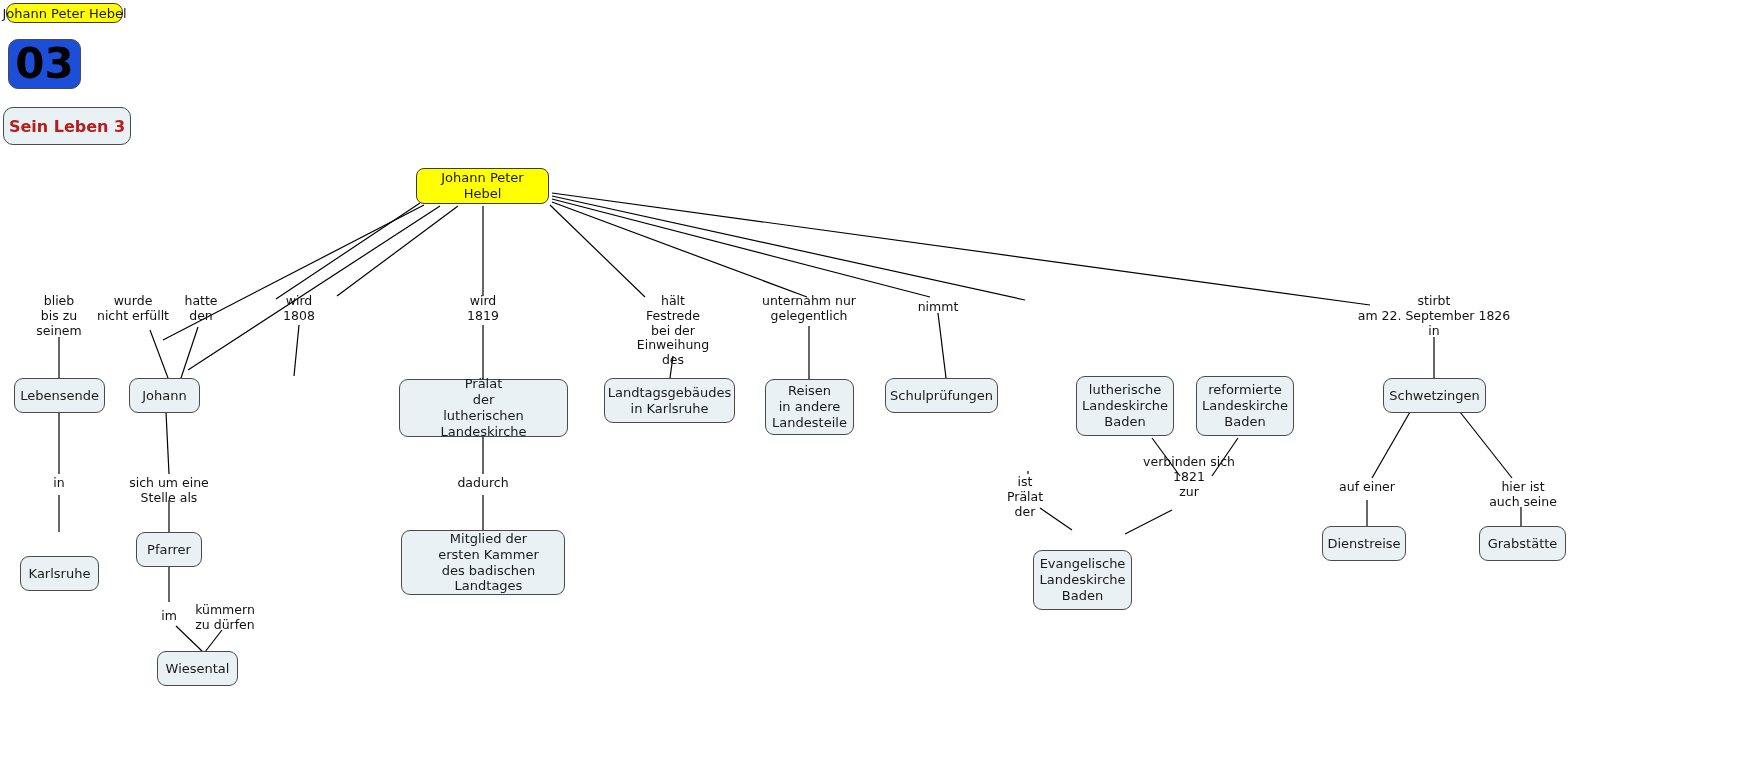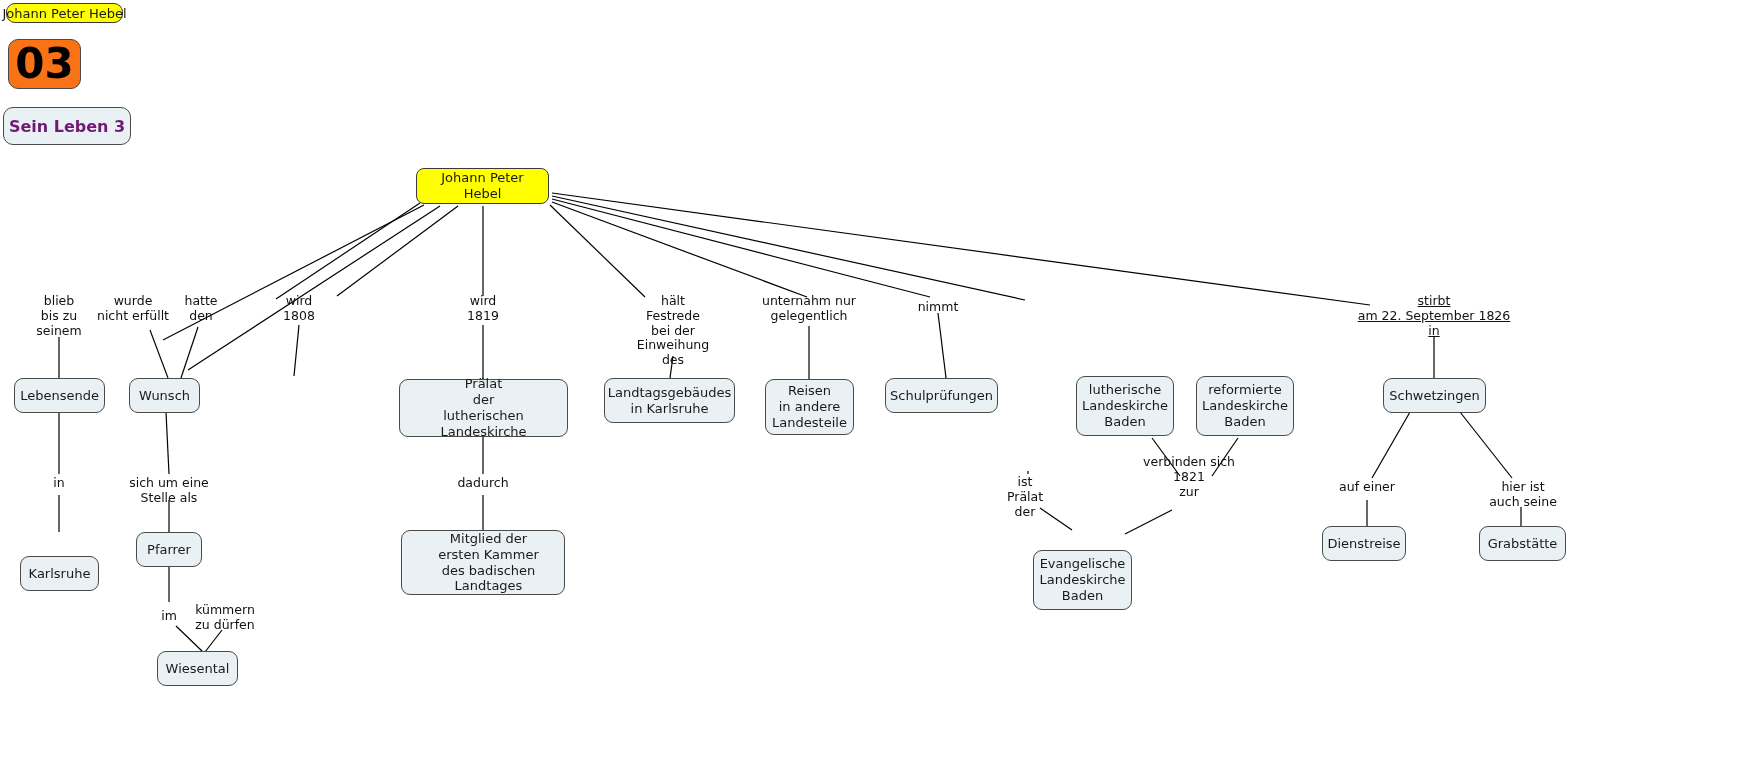--- a/index.html
+++ b/index.html
@@ -63,41 +63,41 @@
     color: #1a1a1a;
     display: flex;
     align-items: center;
     justify-content: center;
     padding: 2px 9px;
     white-space: nowrap;
   }
   .hdr-number {
     position: absolute;
     box-sizing: border-box;
-    background: #f97316;
+    background: #1d4ed8;
     border: 1px solid #4a4a4a;
     border-radius: 10px;
     font-size: 42px;
     font-weight: bold;
     letter-spacing: 0px;
     color: #000000;
     display: flex;
     align-items: center;
     justify-content: center;
     line-height: 1;
   }
   .hdr-sub {
     position: absolute;
     box-sizing: border-box;
     background: #eaf1f4;
     border: 1px solid #4a4a4a;
     border-radius: 10px;
     font-size: 16px;
     font-weight: bold;
-    color: #701a75;
+    color: #b91c1c;
     display: flex;
     align-items: center;
     justify-content: center;
     padding: 2px 12px;
     white-space: nowrap;
   }
 
   
   .linklabel {
     position: absolute;
@@ -180,27 +180,27 @@
   <div class="linklabel" style="left:483px; top:294px;">wird
 1819</div>
   <div class="linklabel" style="left:673px; top:294px;">hält
 Festrede
 bei der
 Einweihung
 des</div>
   <div class="linklabel" style="left:809px; top:294px;">unternahm nur
 gelegentlich</div>
   <div class="linklabel" style="left:938px; top:300px;">nimmt</div>
-  <div class="linklabel" style="left:1434px;top:294px;text-decoration:underline;">stirbt
+  <div class="linklabel" style="left:1434px;top:294px;">stirbt
 am 22. September 1826
 in</div>
 
   <div class="node" style="left:14px;  top:378px; width:91px;  height:35px;">Lebensende</div>
 
-  <div class="node" style="left:129px; top:378px; width:71px;  height:35px;">Wunsch</div>
+  <div class="node" style="left:129px; top:378px; width:71px;  height:35px;">Johann</div>
 
 
   <div class="node" style="left:399px; top:379px; width:169px; height:58px;">Prälat
 der
 lutherischen Landeskirche</div>
 
   <div class="node" style="left:604px; top:378px; width:131px; height:45px;">Landtagsgebäudes
 in Karlsruhe</div>
 
   <div class="node" style="left:765px; top:379px; width:89px;  height:56px;">Reisen

